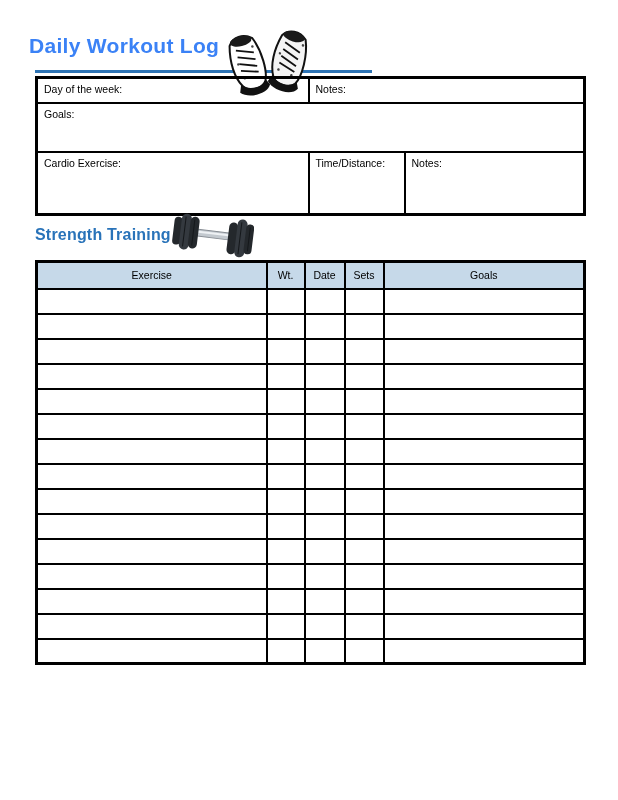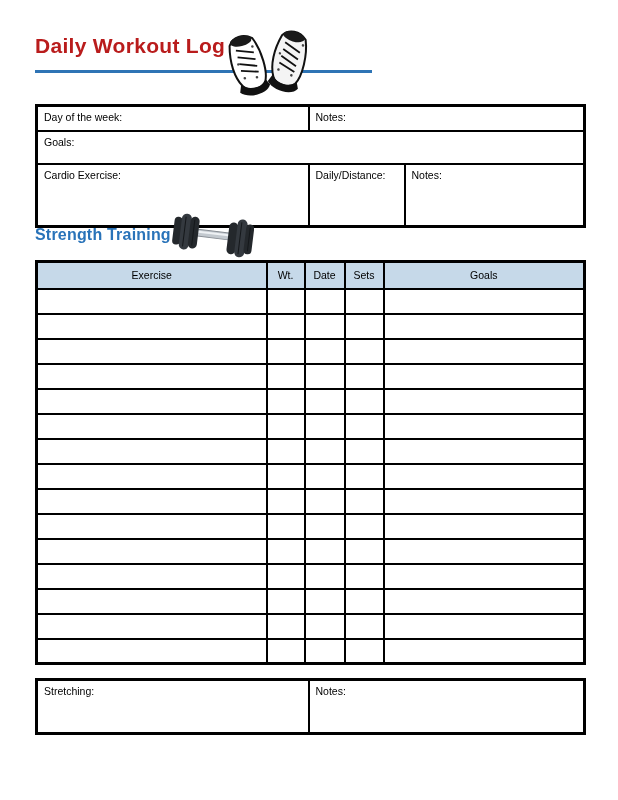--- a/index.html
+++ b/index.html
@@ -4,51 +4,51 @@
 <style>
   html,body{margin:0;padding:0;}
   body{
     width:618px;height:800px;background:#ffffff;position:relative;
     font-family:"Liberation Sans",sans-serif;color:#000;overflow:hidden;
   }
   .page{position:absolute;inset:0;}
 
   
   .page-title{
-    position:absolute;left:35px;top:34px;margin:0;
-    font-size:21px;font-weight:700;letter-spacing:.3px;color:#b91c1c;
+    position:absolute;left:29px;top:34px;margin:0;
+    font-size:21px;font-weight:700;letter-spacing:.3px;color:#3b82f6;
   }
   .title-rule{
     position:absolute;left:35px;top:70px;width:337px;height:3px;
     background:#2E74B5;
   }
   .shoes-art{position:absolute;left:222px;top:24px;width:96px;height:72px;}
 
   
   .section-title{
     position:absolute;left:35px;top:226px;margin:0;
     font-size:16px;font-weight:700;letter-spacing:.2px;color:#2973B9;text-align:right;
   }
   .dumbbell-art{position:absolute;left:172px;top:212px;width:82px;height:48px;}
 
   
   table{border-collapse:collapse;table-layout:fixed;}
   table,td,th{border:2px solid #000;}
   table{border-width:3px;}
   td,th{padding:0;overflow:hidden;}
 
-  .info-table{position:absolute;left:35px;top:104px;width:548px;}
+  .info-table{position:absolute;left:35px;top:76px;width:548px;}
   .stretch-table{position:absolute;left:35px;top:678px;width:548px;}
   .label-cell{vertical-align:top;}
   .cell-label{
     display:block;padding:4px 6px 0 6px;
     font-size:10.5px;line-height:13px;color:#000;
   }
   .row-h25{height:25px;}
-  .row-h33{height:33px;}
+  .row-h33{height:49px;}
   .row-h63{height:63px;margin-left:22px;}
   .row-h54{height:54px;}
 
   .strength-table{position:absolute;left:35px;top:260px;width:548px;}
   .strength-table thead tr{height:27px;}
   .strength-table thead th{
     background:#C6D9E9;font-weight:400;font-size:10.5px;
     text-align:center;vertical-align:middle;
   }
   .strength-table tbody tr{height:25px;}
@@ -105,21 +105,21 @@
     <tr class="row-h33">
       <td class="label-cell" colspan="3">
         <span class="cell-label">Goals:</span>
       </td>
     </tr>
     <tr class="row-h63">
       <td class="label-cell" style="width:182px">
         <span class="cell-label">Cardio Exercise:</span>
       </td>
       <td class="label-cell" style="width:186px">
-        <span class="cell-label">Daily/Distance:</span>
+        <span class="cell-label">Time/Distance:</span>
       </td>
       <td class="label-cell">
         <span class="cell-label">Notes:</span>
       </td>
     </tr>
   </tbody>
     </table>
 
   <h2 class="section-title">Strength Training</h2>
 
@@ -256,30 +256,14 @@
         <tr>
           <td></td>
           <td></td>
           <td></td>
           <td></td>
           <td></td>
         </tr>
       </tbody>
   </table>
 
-  <table class="stretch-table">
-    <colgroup>
-        <col style="width:272px">
-        <col style="width:276px">
-      </colgroup>
-    <tbody>
-        <tr class="row-h54">
-      <td class="label-cell">
-        <span class="cell-label">Stretching:</span>
-      </td>
-      <td class="label-cell">
-        <span class="cell-label">Notes:</span>
-      </td>
-    </tr>
-  </tbody>
-    </table>
 
 </div>
 
 </body></html>

